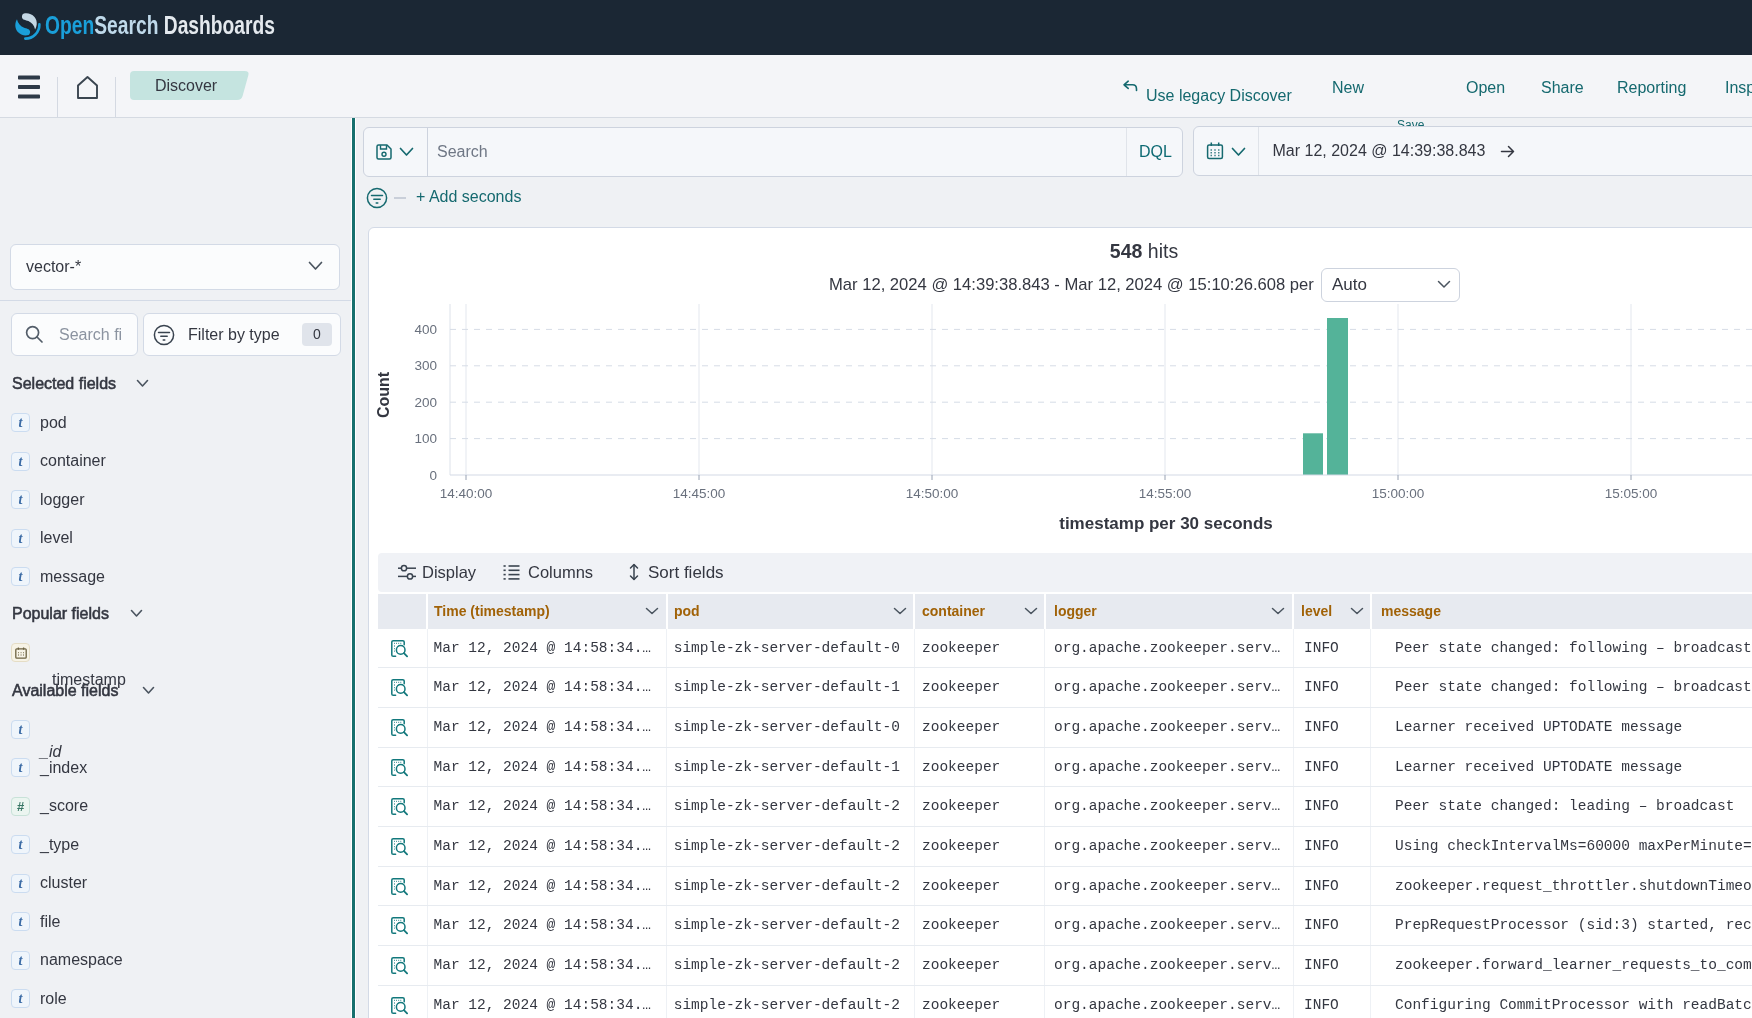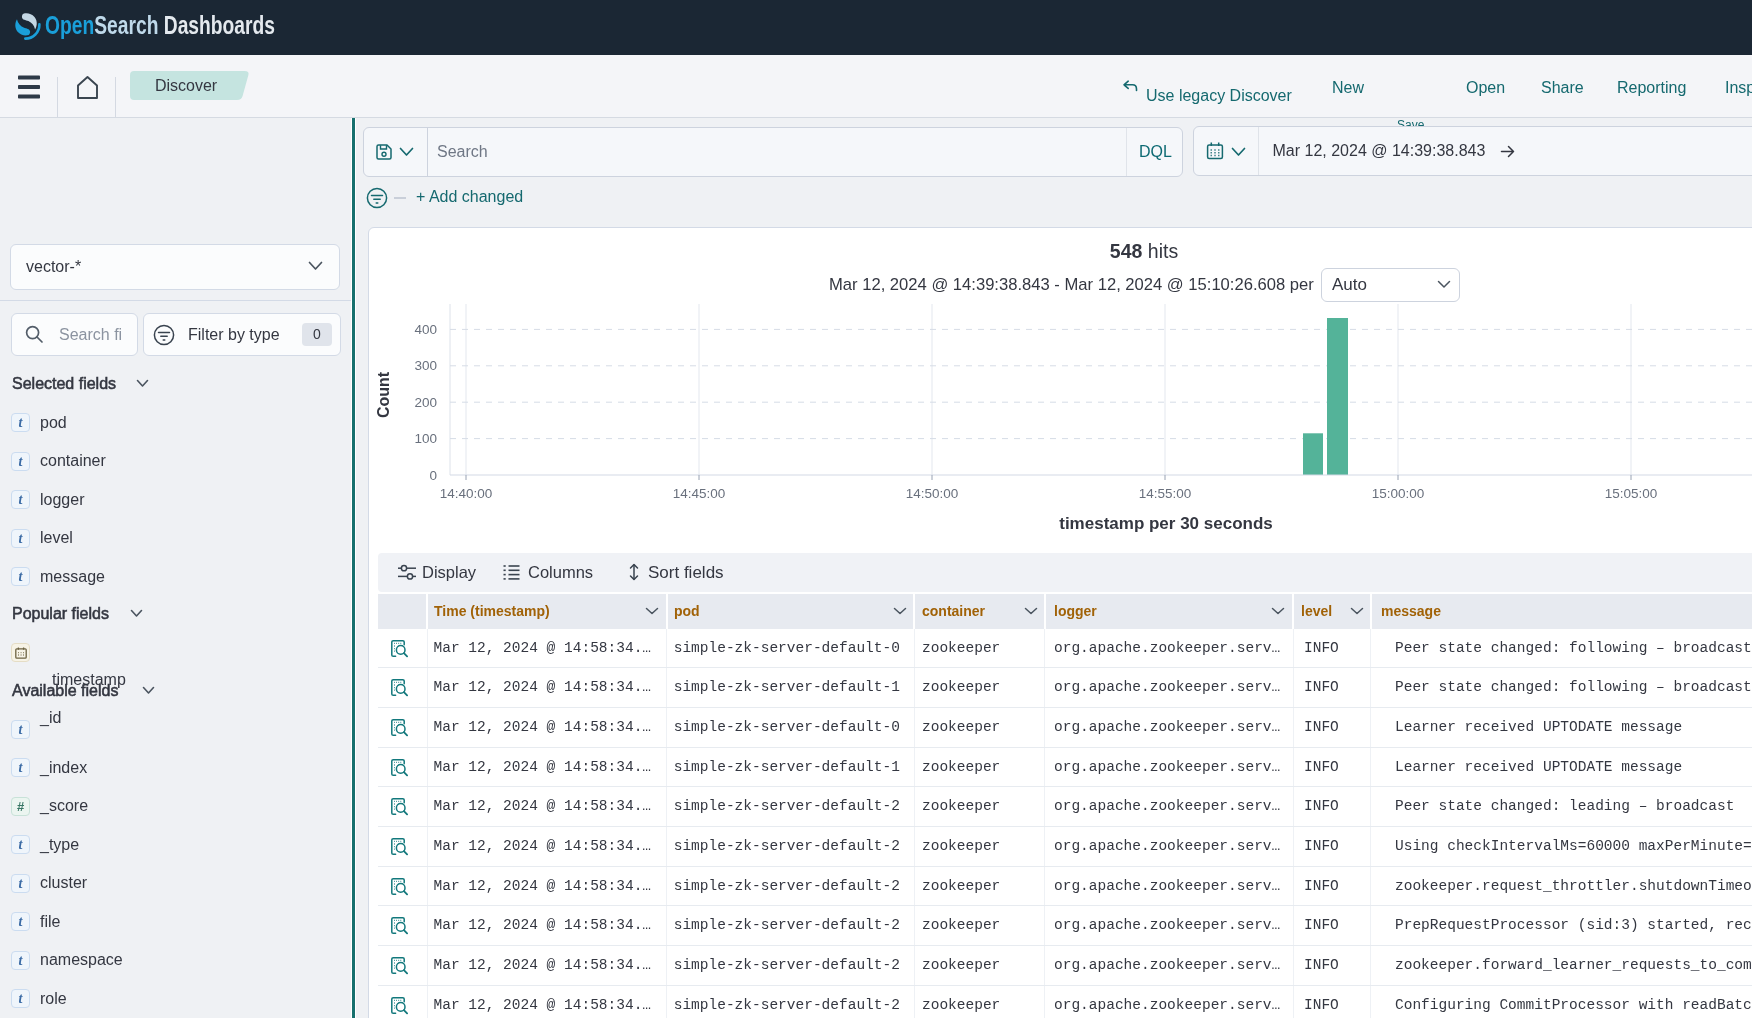--- a/index.html
+++ b/index.html
@@ -106,21 +106,21 @@
     <path d="M3.4 0.4 V2.8 M8.6 0.4 V2.8" stroke="#6d6342" stroke-width="1.3"></path>
     <path d="M3.2 5.6 H3.9 M5.7 5.6 H6.4 M8.2 5.6 H8.9 M3.2 8 H3.9 M5.7 8 H6.4 M8.2 8 H8.9" stroke="#6d6342" stroke-width="1.4"></path>
   </svg>
   <div class="fl" style="top:671px;margin-left:12px;">timestamp</div>
 
   <div class="sh" style="top:681.8px;">Available fields</div>
   <svg class="abs" style="left:142px;top:685.8px;" width="13" height="9" viewBox="0 0 13 9">
     <path d="M1.5 1.5 L6.5 7 L11.5 1.5" fill="none" stroke="#4a545f" stroke-width="1.6" stroke-linecap="round" stroke-linejoin="round"></path>
   </svg>
   <div class="fbt" style="top:719.8px;">t</div>
-    <div class="fl" style="top:709px;">_id</div>
+    <div class="fl" style="top:743px;font-style:italic;">_id</div>
   <div class="fbt" style="top:758.3px;">t</div>
     <div class="fl" style="top:758.9px;">_index</div>
   <div class="abs" style="left:11px;top:796.7px;width:19px;height:19px;background:#ebf5f0;border:1px solid #c8e2d8;border-radius:4px;text-align:center;font-weight:bold;font-size:13px;line-height:18px;color:#387765;">#</div>
   <div class="fl" style="top:797.3px;">_score</div>
   <div class="fbt" style="top:835.2px;">t</div>
     <div class="fl" style="top:835.8px;">_type</div>
   <div class="fbt" style="top:873.6px;">t</div>
     <div class="fl" style="top:874.2px;">cluster</div>
   <div class="fbt" style="top:912.1px;">t</div>
     <div class="fl" style="top:912.7px;">file</div>
@@ -160,21 +160,21 @@
   <div class="abs" style="left:1272.5px;top:126px;height:50px;line-height:50px;font-size:16px;color:#343741;white-space:nowrap;">Mar 12, 2024 @ 14:39:38.843</div>
   <svg class="abs" style="left:1500px;top:144px;" width="16" height="15" viewBox="0 0 16 15">
     <path d="M1.5 7.5 H13.5 M8.5 2.5 L13.5 7.5 L8.5 12.5" fill="none" stroke="#343741" stroke-width="1.5" stroke-linecap="round" stroke-linejoin="round"></path>
   </svg>
 
   <svg class="abs" style="left:366px;top:186.5px;" width="22" height="22" viewBox="0 0 22 22">
     <circle cx="11" cy="11" r="9.6" fill="none" stroke="#15696f" stroke-width="1.5"></circle>
     <path d="M5.5 8.6 H16.5 M7.8 12.3 H14.2 M10.2 16 H11.8" stroke="#15696f" stroke-width="1.5" stroke-linecap="round"></path>
   </svg>
   <div class="abs" style="left:394px;top:196.5px;width:12px;height:2px;background:#c9cfd9;"></div>
-  <div class="abs" style="left:416px;top:188px;font-size:16px;color:#15696f;">+ Add changed</div>
+  <div class="abs" style="left:416px;top:188px;font-size:16px;color:#15696f;">+ Add seconds</div>
 
   <div class="abs" style="left:368px;top:227px;width:1542px;height:840px;background:#ffffff;border:1px solid #d3dae6;border-radius:6px;"></div>
   <div class="abs" style="left:1144px;top:240px;transform:translateX(-50%);font-size:19.5px;color:#343741;white-space:nowrap;"><b>548</b> hits</div>
   <div class="abs" style="left:829px;top:275px;font-size:16.6px;color:#343741;white-space:nowrap;">Mar 12, 2024 @ 14:39:38.843 - Mar 12, 2024 @ 15:10:26.608 per</div>
   <div class="abs" style="left:1321px;top:267.5px;width:139px;height:34px;background:#fff;border:1px solid #cdd3de;border-radius:6px;"></div>
   <div class="abs" style="left:1332px;top:267.5px;height:34px;line-height:34px;font-size:17px;color:#343741;">Auto</div>
   <svg class="abs" style="left:1437px;top:280px;" width="14" height="9" viewBox="0 0 14 9">
     <path d="M1.5 1.5 L7 7 L12.5 1.5" fill="none" stroke="#4a545f" stroke-width="1.5" stroke-linecap="round" stroke-linejoin="round"></path>
   </svg>
   <svg class="abs" style="left:0;top:0;" width="1920" height="545" viewBox="0 0 1920 545">

